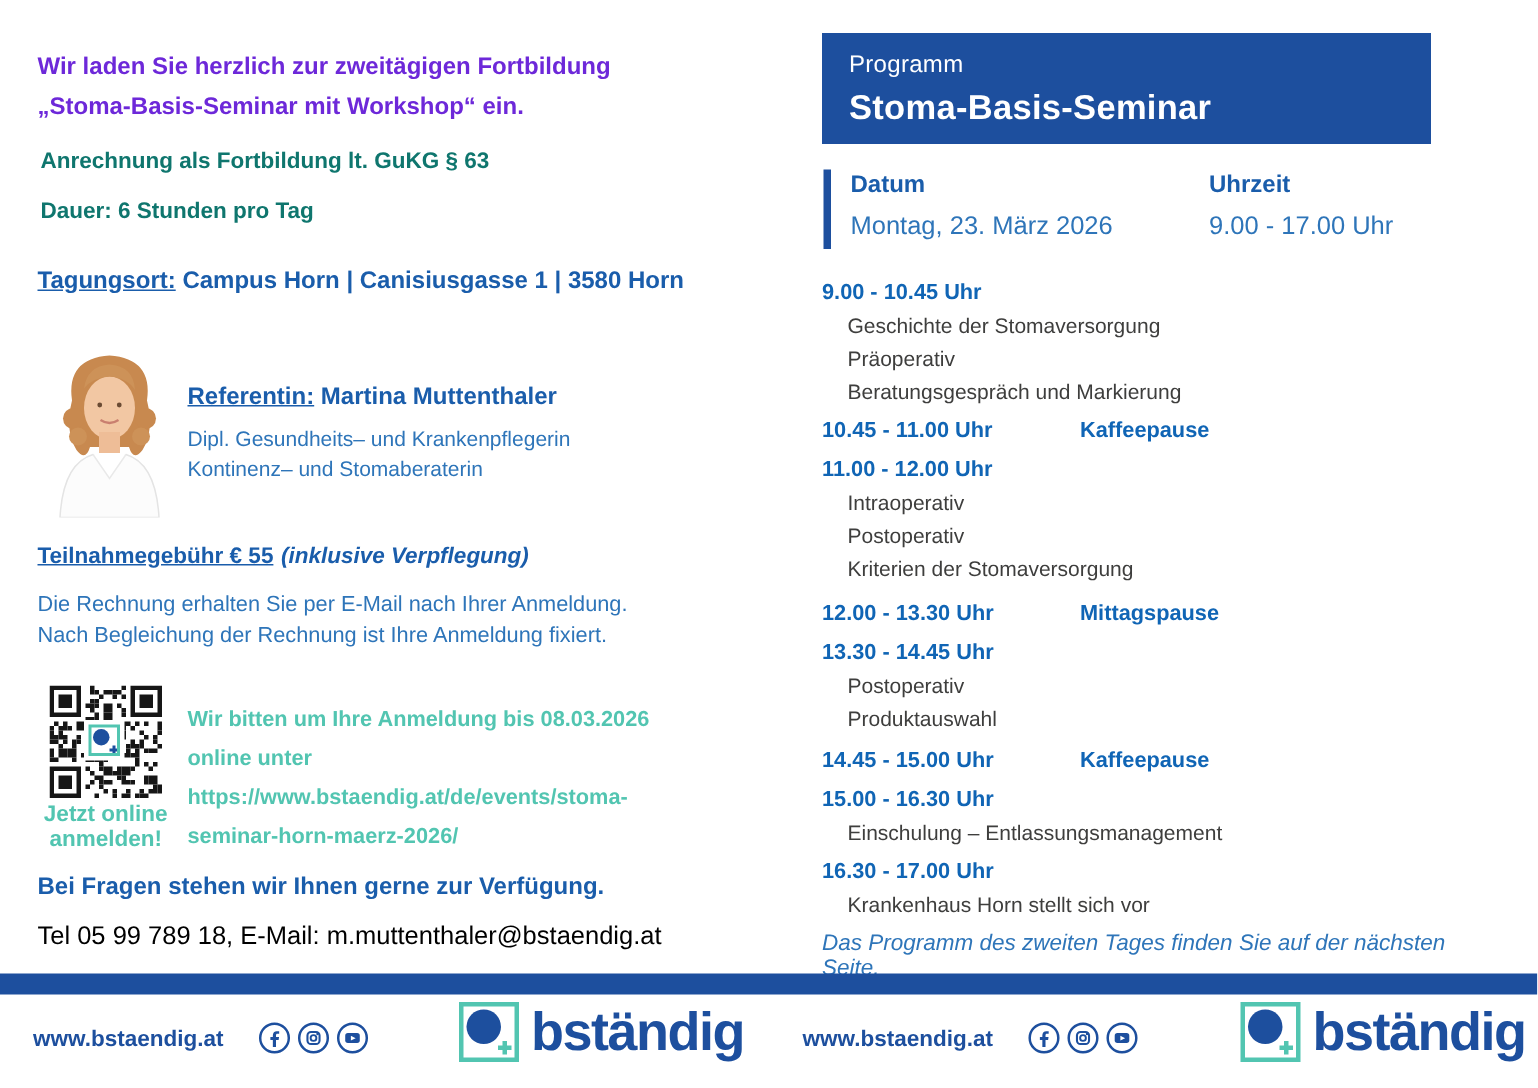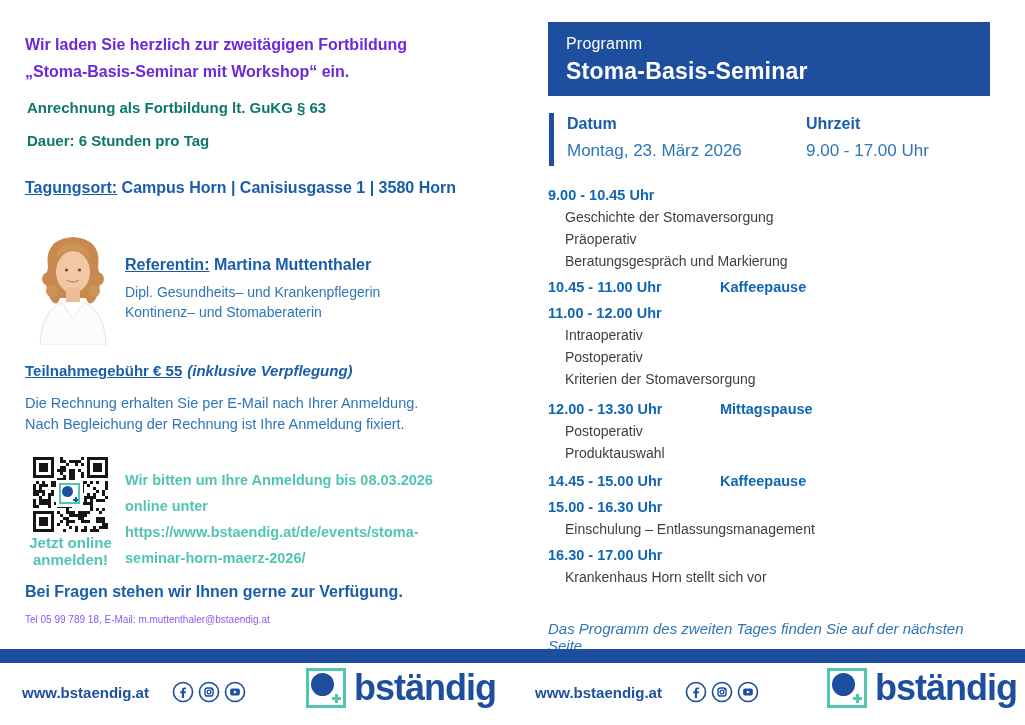--- a/index.html
+++ b/index.html
@@ -19,24 +19,24 @@
   .fee{left:25px;top:362px;font-size:15px;font-weight:bold;color:#1a5dab;}
   .fee .it{font-style:italic;margin-left:5px;}
   .invoice{left:25px;top:393px;font-size:14.5px;line-height:21px;color:#2e75b9;}
   .qr-wrap{left:33px;top:457px;width:75px;height:75px;background:#fff;}
   .qr-wrap svg{display:block;}
   .qr-caption{left:14px;top:534px;width:113px;text-align:center;font-size:15px;line-height:17px;
               font-weight:bold;color:#52c5b1;}
   .registration{left:125px;top:467px;width:370px;font-size:14.5px;line-height:26px;
                 font-weight:bold;color:#52c5b1;}
   .questions{left:25px;top:583px;font-size:16px;font-weight:bold;color:#1a5dab;}
-  .contact{left:25px;top:614px;font-size:10px;color:#8b5cf6;}
+  .contact{left:25px;top:614px;font-size:17px;color:#000000;}
 
   
-  .banner{left:548px;top:22px;width:442px;height:74px;background:#1d4f9e;color:#fff;
+  .banner{left:548px;top:22px;width:406px;height:74px;background:#1d4f9e;color:#fff;
           box-sizing:border-box;padding:13px 0 0 18px;}
   .banner .eyebrow{font-size:16px;letter-spacing:.2px;}
   .banner .title{font-size:23px;font-weight:bold;margin-top:5px;letter-spacing:.2px;}
   .date-bar{left:549px;top:113px;width:5px;height:53px;background:#1d4f9e;}
   .dt-label{font-size:16px;font-weight:bold;color:#1a5dab;}
   .dt-value{font-size:17px;color:#2e75b9;}
   .datum-l{left:567px;top:115px;}  .datum-v{left:567px;top:141px;}
   .uhr-l{left:806px;top:115px;}    .uhr-v{left:806px;top:141px;}
 
   .schedule{left:548px;top:180px;width:442px;}
@@ -345,20 +345,21 @@
 
     <div class="time-row"><span class="time">10.45 - 11.00 Uhr</span><span class="pause">Kaffeepause</span></div>
 
     <div class="time-row"><span class="time">11.00 - 12.00 Uhr</span></div>
     <div class="item">Intraoperativ</div>
     <div class="item">Postoperativ</div>
     <div class="item">Kriterien der Stomaversorgung</div>
 
     <div class="time-row" style="margin-top:8px;"><span class="time">12.00 - 13.30 Uhr</span><span class="pause">Mittagspause</span></div>
 
+    <div class="time-row"><span class="time">13.30 - 14.45 Uhr</span></div>
     <div class="item">Postoperativ</div>
     <div class="item">Produktauswahl</div>
 
     <div class="time-row" style="margin-top:6px;"><span class="time">14.45 - 15.00 Uhr</span><span class="pause">Kaffeepause</span></div>
 
     <div class="time-row"><span class="time">15.00 - 16.30 Uhr</span></div>
     <div class="item">Einschulung – Entlassungsmanagement</div>
 
     <div class="time-row"><span class="time">16.30 - 17.00 Uhr</span></div>
     <div class="item">Krankenhaus Horn stellt sich vor</div>

